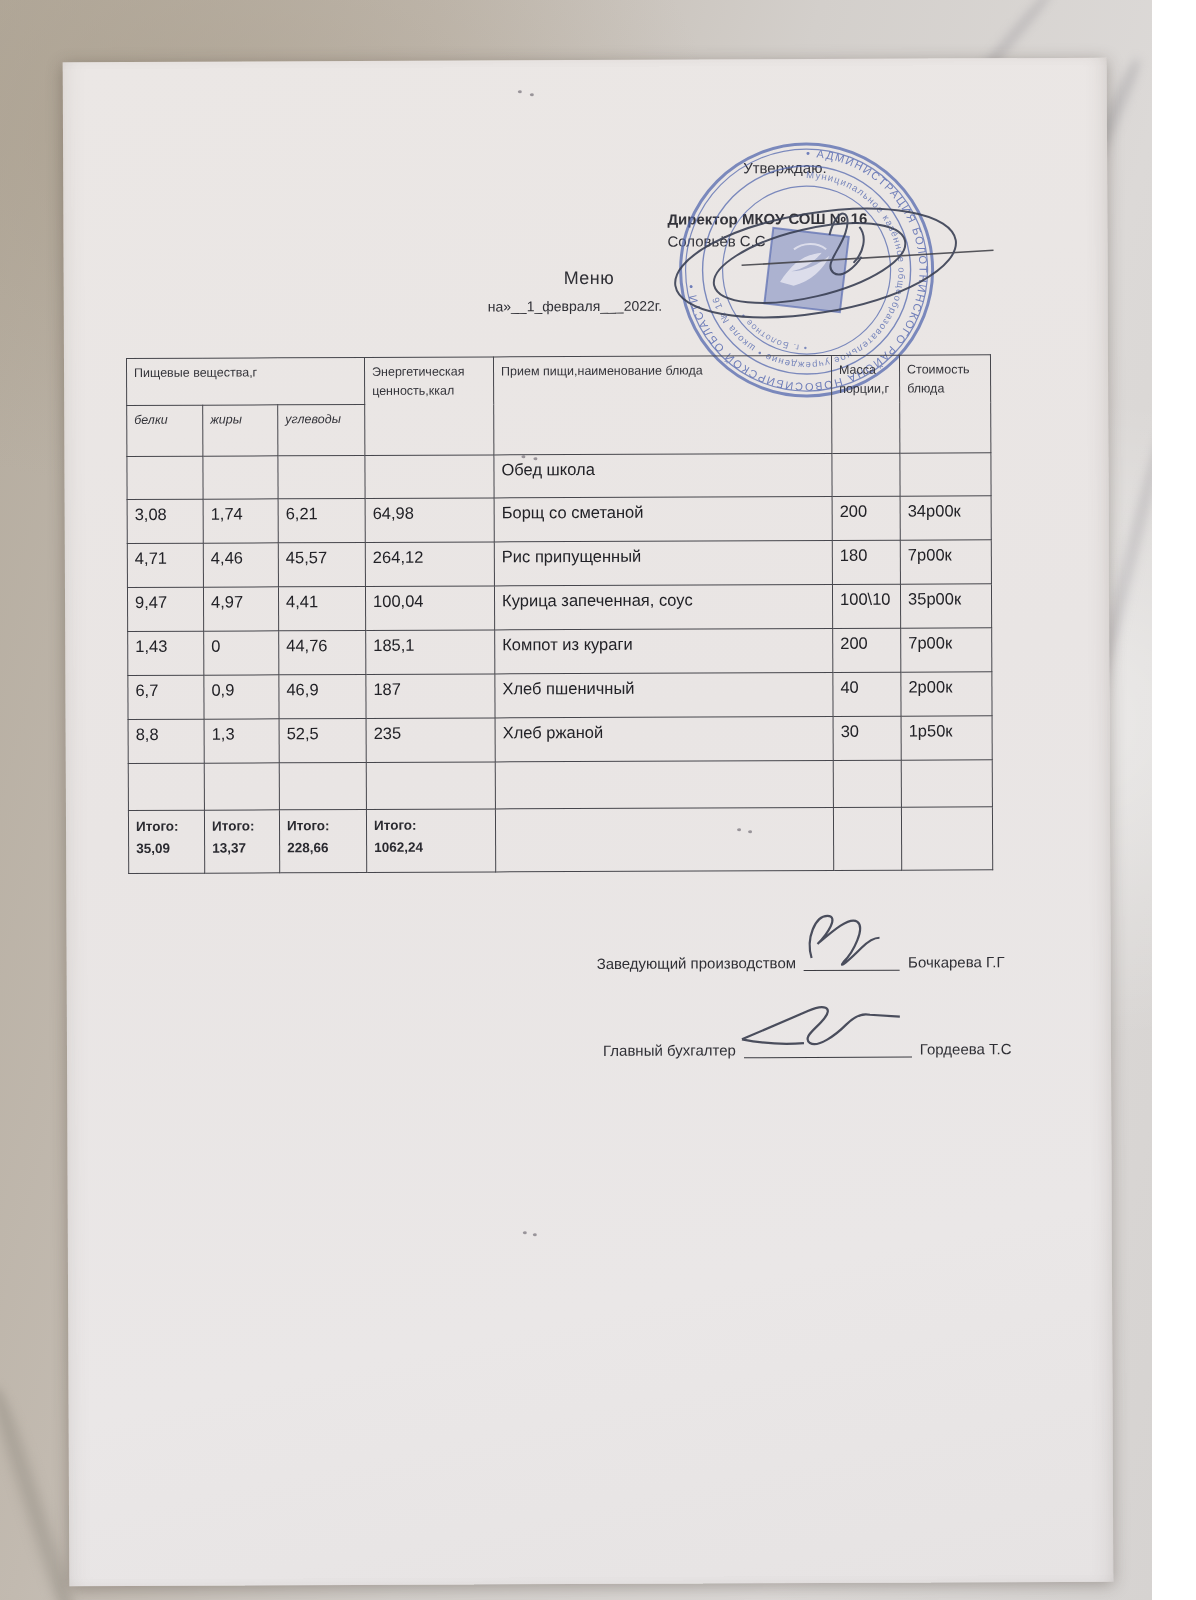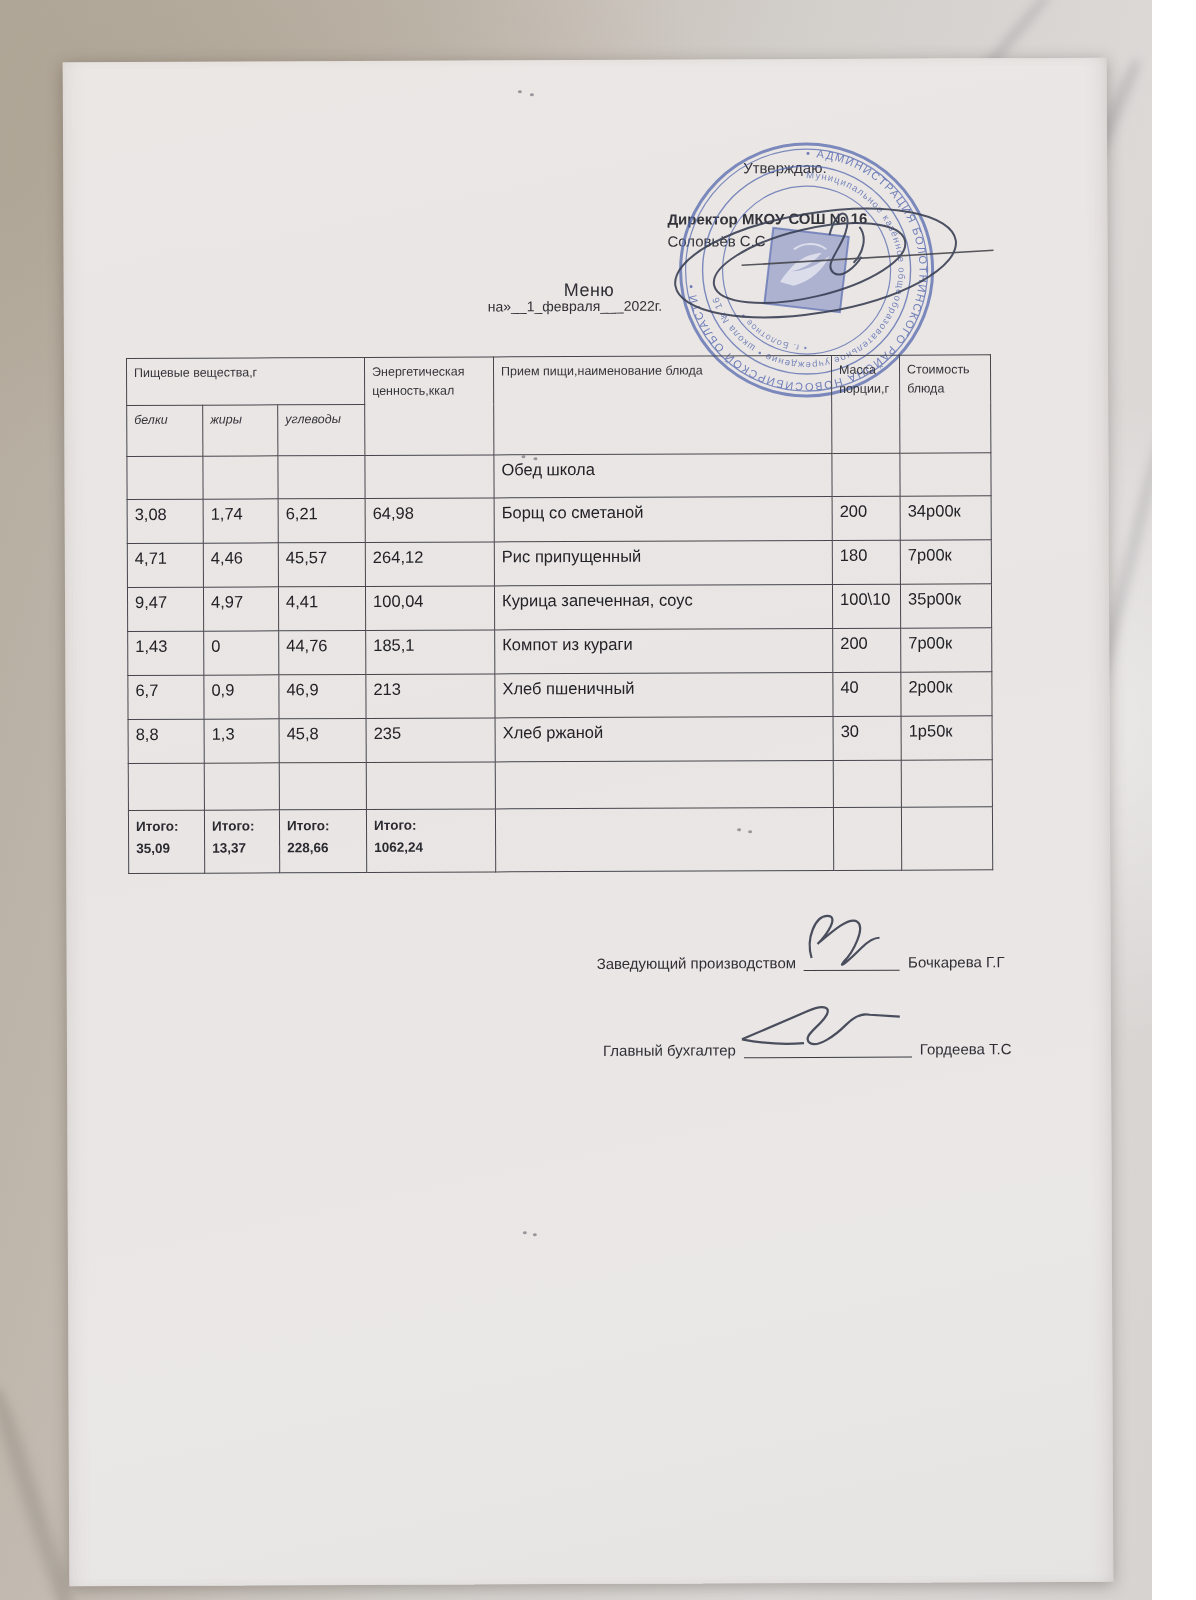--- a/index.html
+++ b/index.html
@@ -25,21 +25,21 @@
     position:absolute;left:66px;top:60px;width:1044px;height:1524px;
     transform:rotate(-0.25deg);
     background:linear-gradient(168deg,#ebe7e5 0%,#e9e5e4 45%,#eae7e7 78%,#e6e3e3 100%);
     box-shadow:0 3px 16px rgba(60,50,40,.35), inset -14px 0 28px -24px rgba(90,80,70,.45), inset 14px 0 28px -24px rgba(90,80,70,.35);
     color:#2c2c31;
   }
   .approval{position:absolute;font-size:15px;color:#33333a;}
   .approval.l1{left:680px;top:100px;}
   .approval.l2{left:604px;top:151px;font-weight:bold;}
   .approval.l3{left:604px;top:173px;}
-  .doc-title{position:absolute;left:500px;top:220px;font-size:18px;letter-spacing:.5px;color:#2f2f35;}
+  .doc-title{position:absolute;left:500px;top:208px;font-size:18px;letter-spacing:.5px;color:#2f2f35;}
   .doc-date{position:absolute;left:424px;top:238px;font-size:14px;color:#2f2f35;}
 
   .stamp-svg,.pen-svg{position:absolute;pointer-events:none;}
   .stamp-svg{left:578px;top:46px;width:330px;height:330px;opacity:.88;}
   .pen-svg{left:560px;top:58px;width:410px;height:330px;}
 
   table.menu{
     position:absolute;left:62px;top:296px;border-collapse:collapse;table-layout:fixed;
     font-size:16.5px;color:#222227;
   }
@@ -192,29 +192,29 @@
         <td>44,76</td>
         <td>185,1</td>
         <td>Компот из кураги</td>
         <td>200</td>
         <td>7р00к</td>
       </tr>
       <tr class="item">
         <td>6,7</td>
         <td>0,9</td>
         <td>46,9</td>
-        <td>213</td>
+        <td>187</td>
         <td>Хлеб пшеничный</td>
         <td>40</td>
         <td>2р00к</td>
       </tr>
       <tr class="item">
         <td>8,8</td>
         <td>1,3</td>
-        <td>45,8</td>
+        <td>52,5</td>
         <td>235</td>
         <td>Хлеб ржаной</td>
         <td>30</td>
         <td>1р50к</td>
       </tr>
 
       <tr class="empty">
         <td></td>
             <td></td>
         <td></td>

